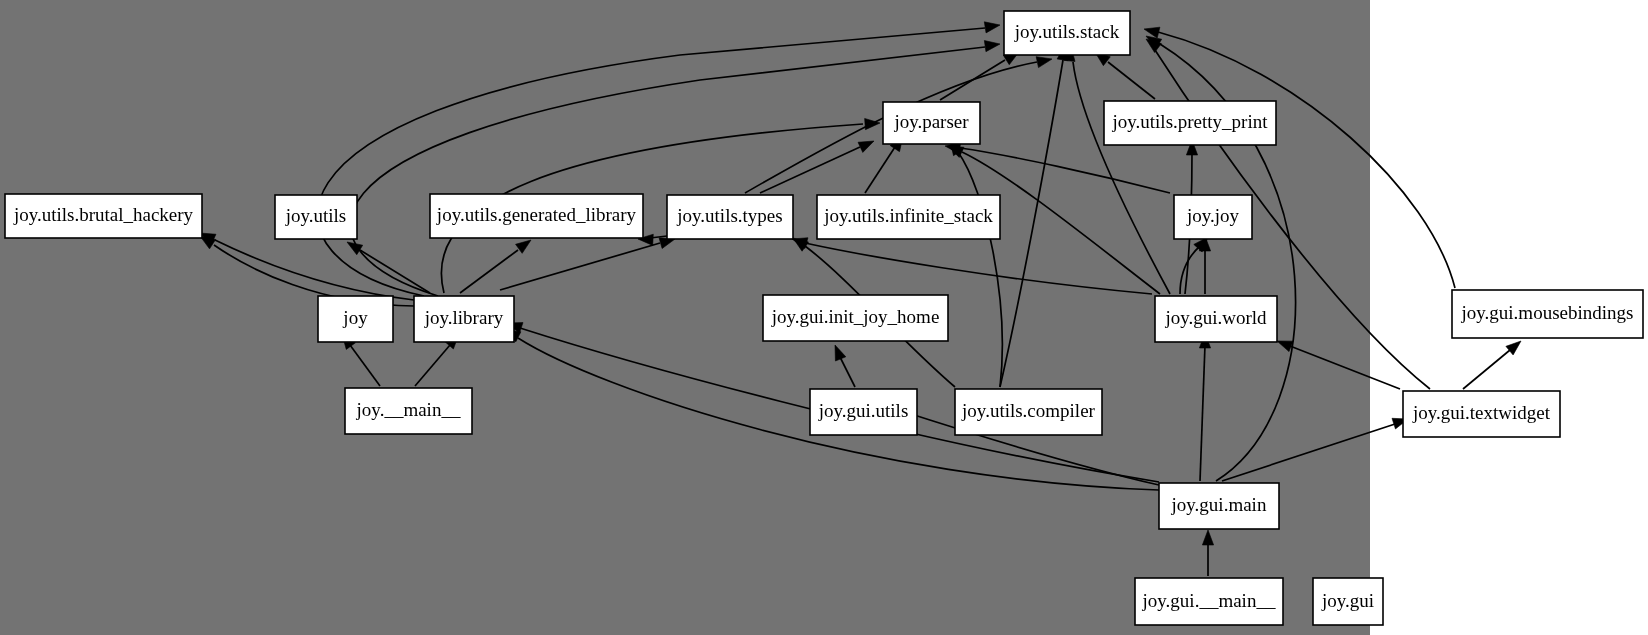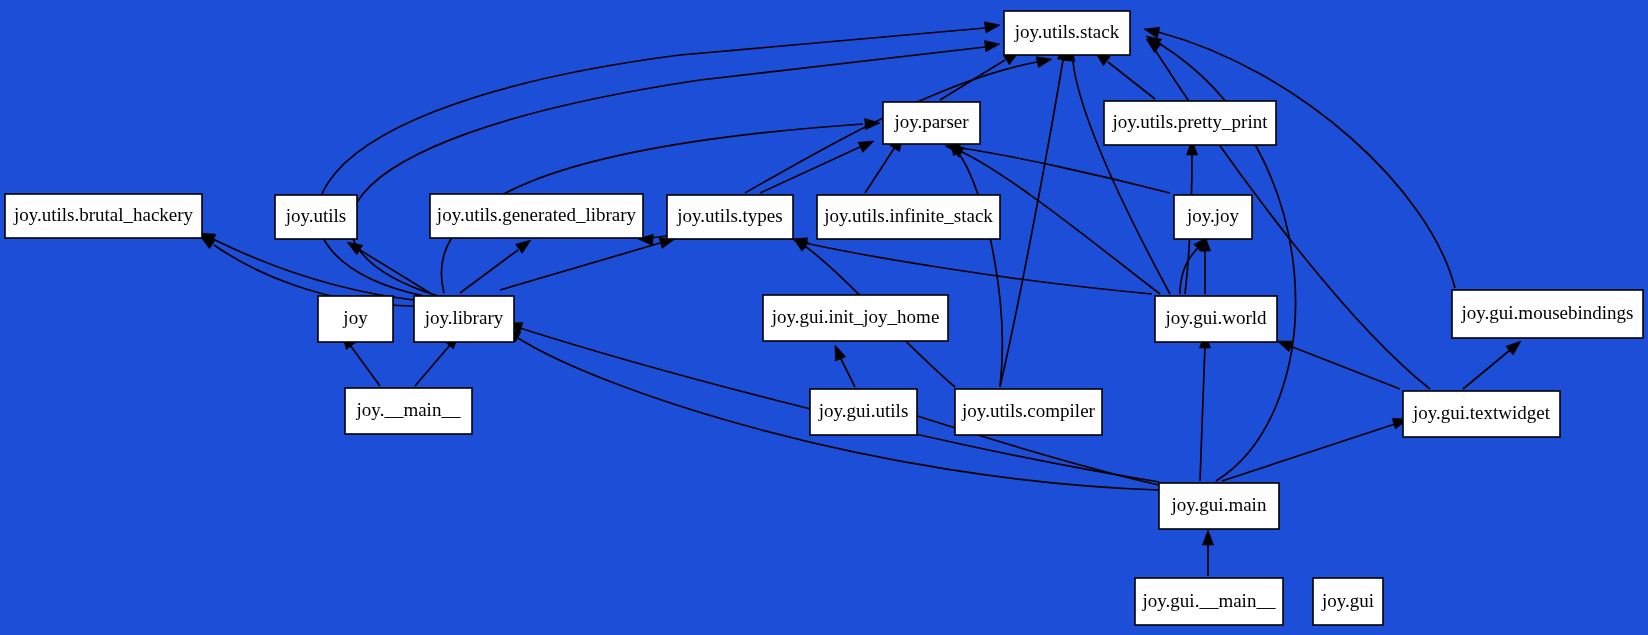--- a/index.html
+++ b/index.html
@@ -2,21 +2,21 @@
 <html><head>
 <meta charset="utf-8">
 <title>Module dependency graph</title>
 <style>
   html,body{margin:0;padding:0;background:#ffffff;}
   body{
     width:1648px;height:635px;
     font-family:"Liberation Serif","DejaVu Serif",serif;
     overflow:hidden;
   }
-  #graph-root{position:relative;width:1648px;height:635px;background:#1d4ed8;}
+  #graph-root{position:relative;width:1370px;height:635px;background:#737373;}
   #graph-svg{position:absolute;left:0;top:0;width:1648px;height:635px;display:block;}
   .node-rect{fill:#ffffff;stroke:#000000;stroke-width:1.6;}
   .node-label{
     font-family:"Liberation Serif","DejaVu Serif",serif;
     font-size:19px;
     fill:#000000;
     text-anchor:middle;
     dominant-baseline:middle;
     paint-order:stroke;
     white-space:pre;

